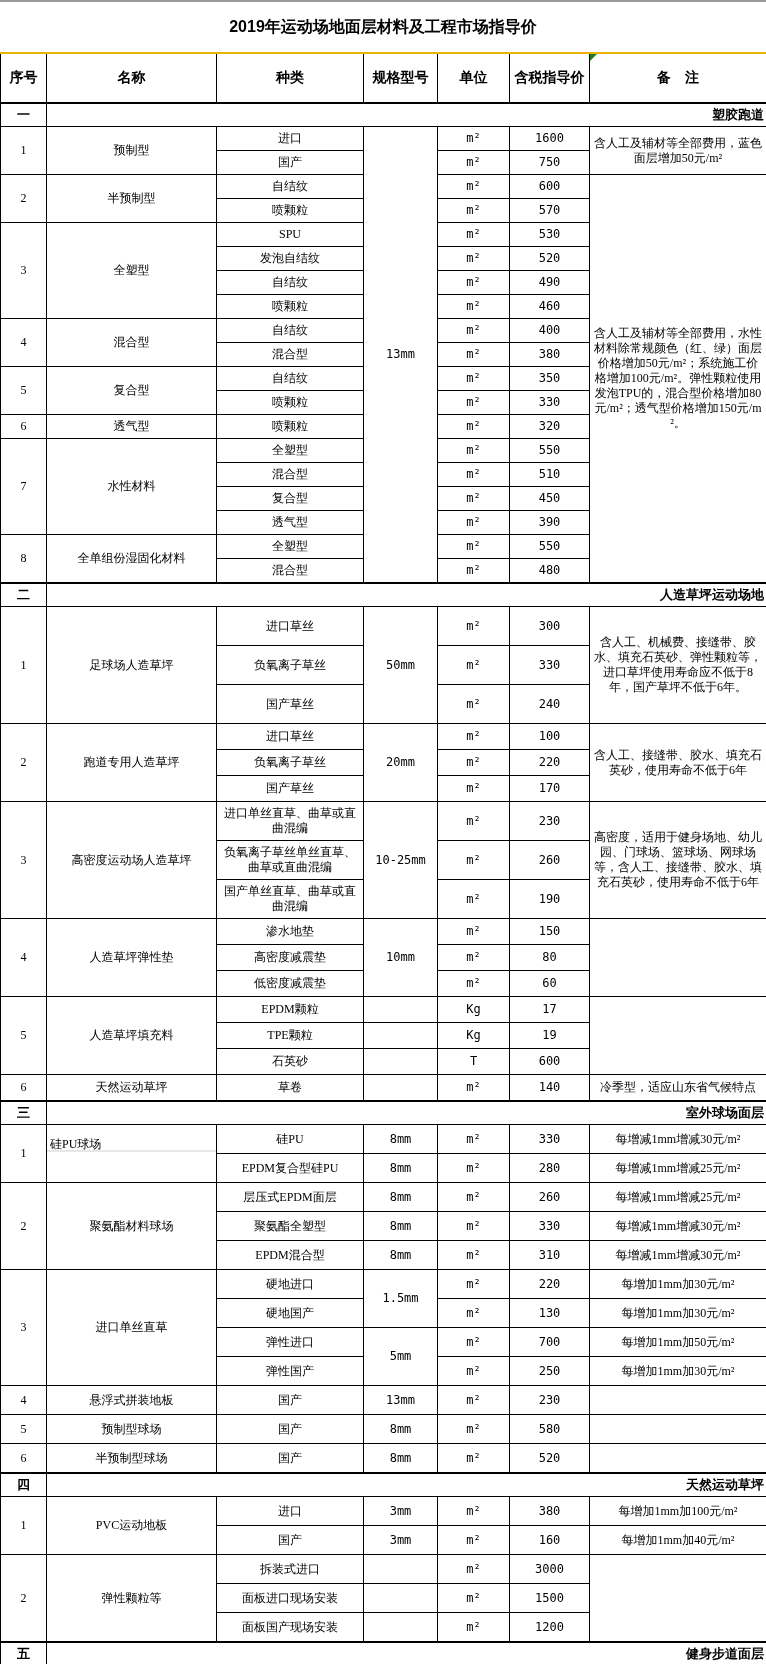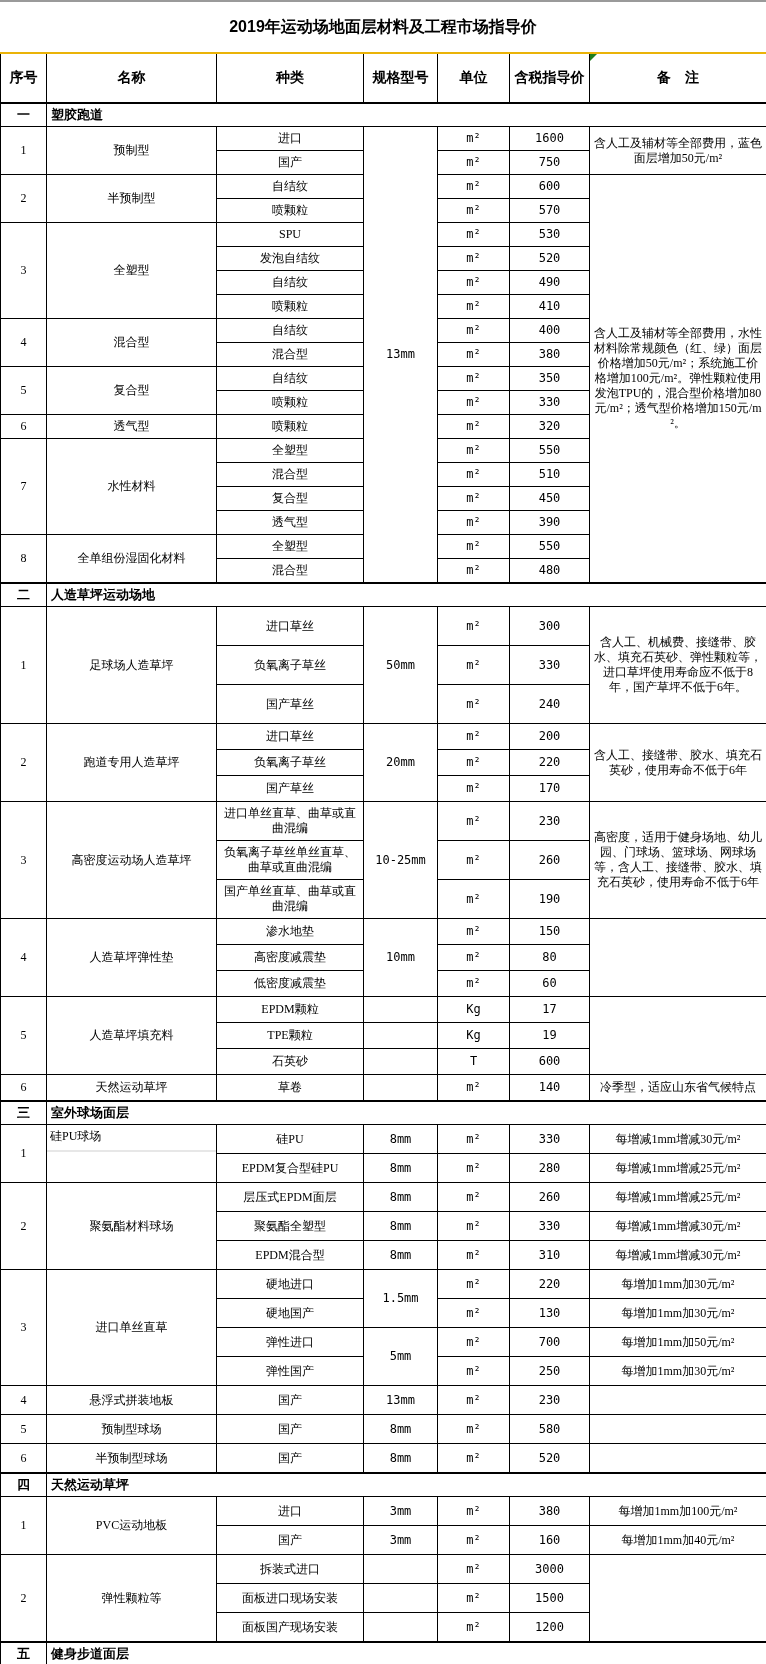--- a/index.html
+++ b/index.html
@@ -7,28 +7,28 @@
   .top-hairline{height:2px;background:#9a9a9a;}
   .title{height:50px;display:flex;align-items:center;justify-content:center;
          font-family:"Liberation Sans","DejaVu Sans",sans-serif;font-weight:bold;font-size:16px;}
   table.price-table{border-collapse:collapse;table-layout:fixed;width:766px;}
   .price-table th,.price-table td{border:1px solid #000;padding:1px 2px;font-size:12px;
          text-align:center;vertical-align:middle;word-break:break-all;line-height:1.25;}
   .header-row th{height:46px;border-top:2px solid #eab308;border-bottom:2px solid #000;
          font-family:"Liberation Sans","DejaVu Sans",sans-serif;font-weight:bold;font-size:14px;position:relative;}
   .sec-bar td{height:20px;border-top:2px solid #000;
          font-family:"Liberation Sans","DejaVu Sans",sans-serif;font-weight:bold;font-size:13px;}
-  .sec-bar td.sec-title{text-align:left;padding-left:4px;}
+  .sec-bar td.sec-title{text-align:right;padding-left:4px;}
   tr.sec1 td{height:21px;}
   tr.sec2 td{height:23px;}
   tr.sec3 td,tr.sec4 td,tr.sec5 td{height:26px;}
   tr.tall td{height:36px;}
   .c-spec,.c-unit,.c-price{font-family:"DejaVu Sans Mono","Liberation Mono",monospace;font-size:12px;}
   .c-remark{text-align:left;padding:2px 4px;}
-  .c-name.tl{text-align:left;vertical-align:top;padding:4px 3px;
+  .c-name.tl{text-align:left;vertical-align:top;padding:12px 3px;
          background:linear-gradient(to bottom,transparent 25px,#cfcfcf 25px,#cfcfcf 26px,transparent 26px);}
   .corner-flag{position:absolute;left:0;top:0;width:0;height:0;
          border-left:7px solid #1e7e1e;border-bottom:7px solid transparent;}
 </style>
 </head>
 <body>
 
 <div class="page">
   <div class="top-hairline"></div>
   <div class="title">2019年运动场地面层材料及工程市场指导价</div>
@@ -98,21 +98,21 @@
           <td class="c-price">520</td>
         </tr>
         <tr class="sec1">
           <td class="c-type">自结纹</td>
           <td class="c-unit">m²</td>
           <td class="c-price">490</td>
         </tr>
         <tr class="sec1">
           <td class="c-type">喷颗粒</td>
           <td class="c-unit">m²</td>
-          <td class="c-price">410</td>
+          <td class="c-price">460</td>
         </tr>
         <tr class="sec1">
           <td class="c-idx" rowspan="2">4</td>
           <td class="c-name" rowspan="2">混合型</td>
           <td class="c-type">自结纹</td>
           <td class="c-unit">m²</td>
           <td class="c-price">400</td>
         </tr>
         <tr class="sec1">
           <td class="c-type">混合型</td>
@@ -194,21 +194,21 @@
           <td class="c-type">国产草丝</td>
           <td class="c-unit">m²</td>
           <td class="c-price">240</td>
         </tr>
         <tr class="sec2">
           <td class="c-idx" rowspan="3">2</td>
           <td class="c-name" rowspan="3">跑道专用人造草坪</td>
           <td class="c-type">进口草丝</td>
           <td class="c-spec" rowspan="3">20mm</td>
           <td class="c-unit">m²</td>
-          <td class="c-price">200</td>
+          <td class="c-price">100</td>
           <td class="c-remark" rowspan="3">含人工、接缝带、胶水、填充石英砂，使用寿命不低于6年</td>
         </tr>
         <tr class="sec2">
           <td class="c-type">负氧离子草丝</td>
           <td class="c-unit">m²</td>
           <td class="c-price">220</td>
         </tr>
         <tr class="sec2">
           <td class="c-type">国产草丝</td>
           <td class="c-unit">m²</td>

